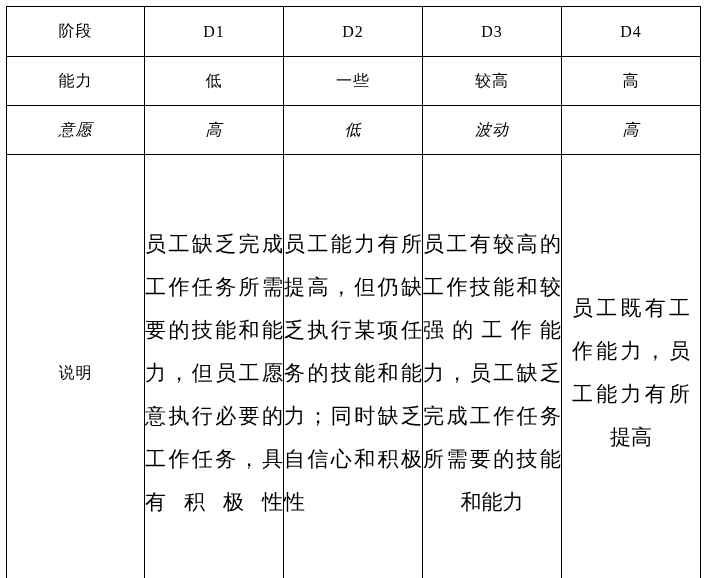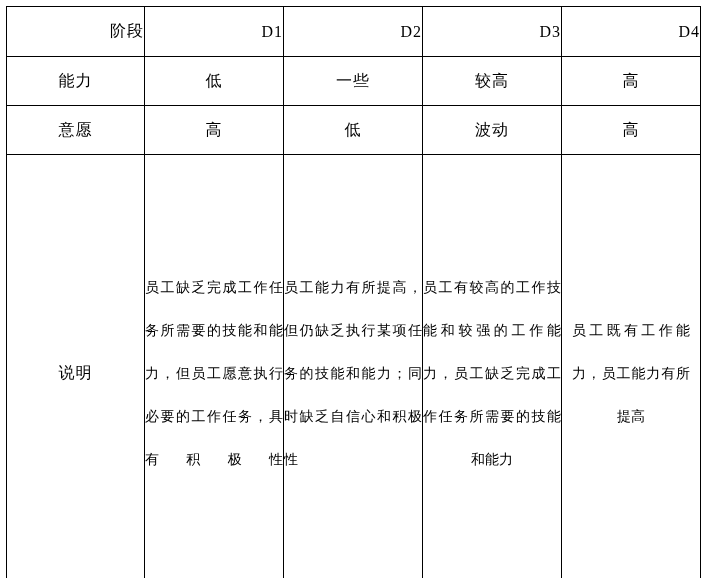--- a/index.html
+++ b/index.html
@@ -32,23 +32,23 @@
     font-size: 16px;
     padding: 0;
   }
   
   col.c0 { width: 138px; }
   col.c1 { width: 139px; }
   col.c2 { width: 139px; }
   col.c3 { width: 139px; }
   col.c4 { width: 139px; }
 
-  tr.r-head td { height: 49px; text-align: right; }
+  tr.r-head td { height: 49px; }
   tr.r-ability td { height: 48px; margin-top: 27px; }
-  tr.r-will td { height: 48px; }
+  tr.r-will td { height: 48px; font-style: italic; }
   tr.r-desc td { height: 416px; }
 
   .head-cell {
     font-size: 17px;
     letter-spacing: 1px;
   }
   .row-label {
     font-size: 17px;
     letter-spacing: 1px;
   }
@@ -63,21 +63,21 @@
   }
   td.desc-cell {
     vertical-align: top;
     padding: 14px 10px 10px 10px;
   }
   td.desc-cell.mid {
     vertical-align: middle;
     padding: 10px 10px 10px 10px;
   }
   .desc-text {
-    font-size: 14px;
+    font-size: 21px;
     line-height: 43px;
     text-align: justify;
     text-align-last: justify;
     text-justify: inter-ideograph;
     word-break: break-all;
     letter-spacing: 0px;
   }
   .desc-text.shortlast {
     text-align-last: center;
   }

